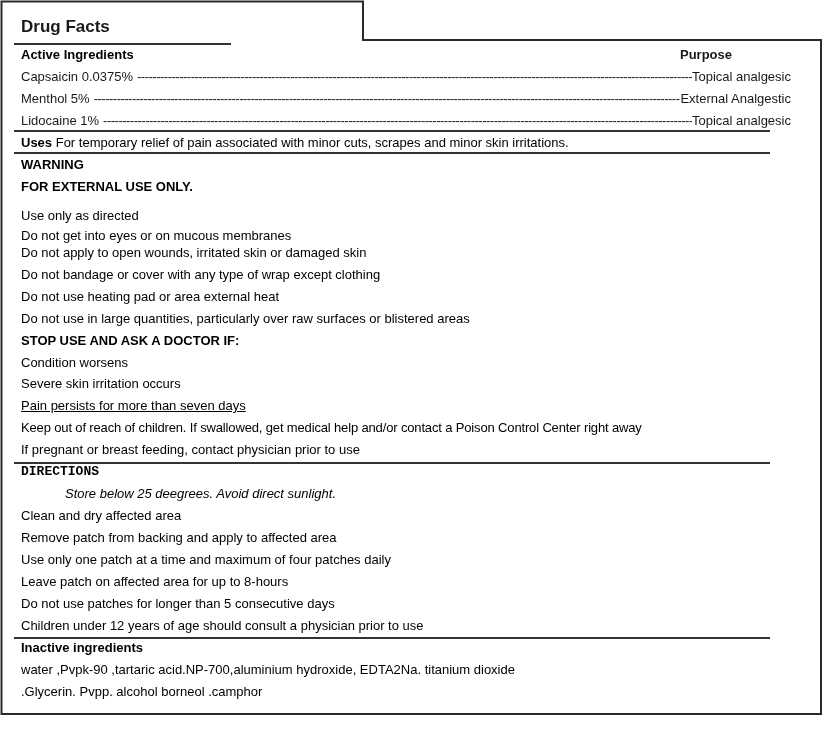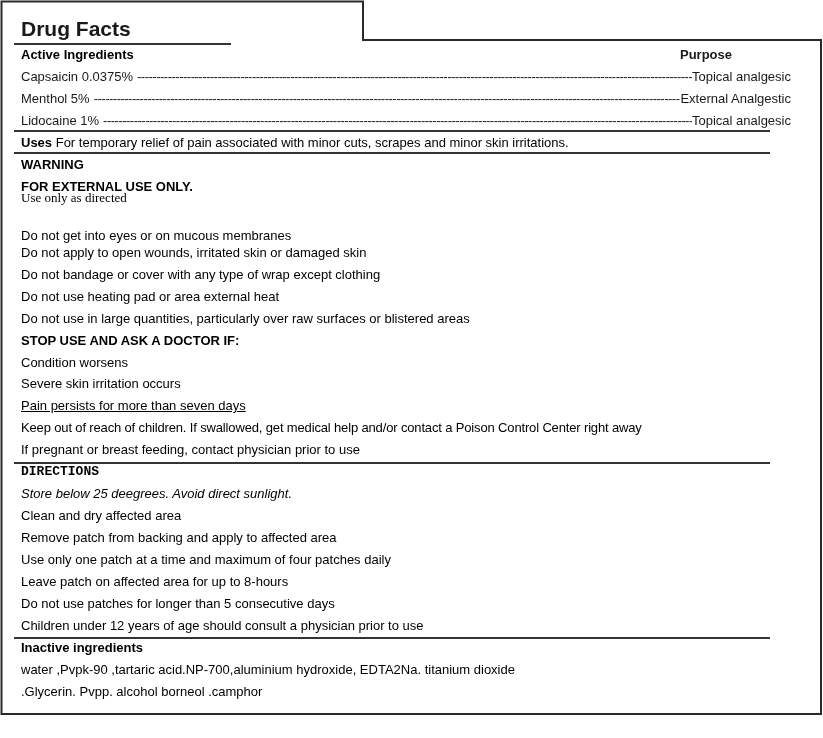--- a/index.html
+++ b/index.html
@@ -18,40 +18,40 @@
   .frame {
     position: absolute;
     left: 0; top: 0;
     width: 823px; height: 738px;
     pointer-events: none;
   }
   .title {
     position: absolute;
     left: 21px;
     top: 17px;
-    font-size: 21px;
+    font-size: 17px;
     font-weight: bold;
     letter-spacing: 0;
     color: #1a1a1a;
   }
   .hrule {
     position: absolute;
     height: 2px;
     background: #333333;
   }
   .row {
     position: absolute;
     left: 21px;
     font-size: 13px;
     line-height: 16px;
     white-space: nowrap;
     color: #000000;
   }
   .bold { font-weight: bold; }
-  .italic { font-style: italic; }
+  .italic { font-style: italic; margin-left: 44px; }
   .ingredient-row {
     position: absolute;
     left: 21px;
     width: 770px;
     font-size: 13px;
     line-height: 16px;
     white-space: nowrap;
     display: flex;
     align-items: baseline;
   }
@@ -104,21 +104,21 @@
 <div class="hrule" style="left:14px; top:130px; width:756px;"></div>
 
 <div class="row" style="top:135px;">
   <span class="bold">Uses</span><span> For temporary relief of pain associated with minor cuts, scrapes and minor skin irritations.</span>
 </div>
 
 <div class="hrule" style="left:14px; top:152px; width:756px;"></div>
 
 <div class="row bold" style="top:157px;">WARNING</div>
 <div class="row bold" style="top:179px;">FOR EXTERNAL USE ONLY.</div>
-<div class="row" style="top:190px;font-family:Liberation Serif, serif;">Use only as directed</div>
+<div class="row" style="top:208px;">Use only as directed</div>
 <div class="row" style="top:228px;">Do not get into eyes or on mucous membranes</div>
 <div class="row" style="top:245px;">Do not apply to open wounds, irritated skin or damaged skin</div>
 <div class="row" style="top:267px;">Do not bandage or cover with any type of wrap except clothing</div>
 <div class="row" style="top:289px;">Do not use heating pad or area external heat</div>
 <div class="row" style="top:311px;">Do not use in large quantities, particularly over raw surfaces or blistered areas</div>
 
 <div class="row bold" style="top:333px;">STOP USE AND ASK A DOCTOR IF:</div>
 <div class="row" style="top:355px;">Condition worsens</div>
 <div class="row" style="top:376px;">Severe skin irritation occurs</div>
 <div class="row" style="top:398px;text-decoration:underline;">Pain persists for more than seven days</div>

